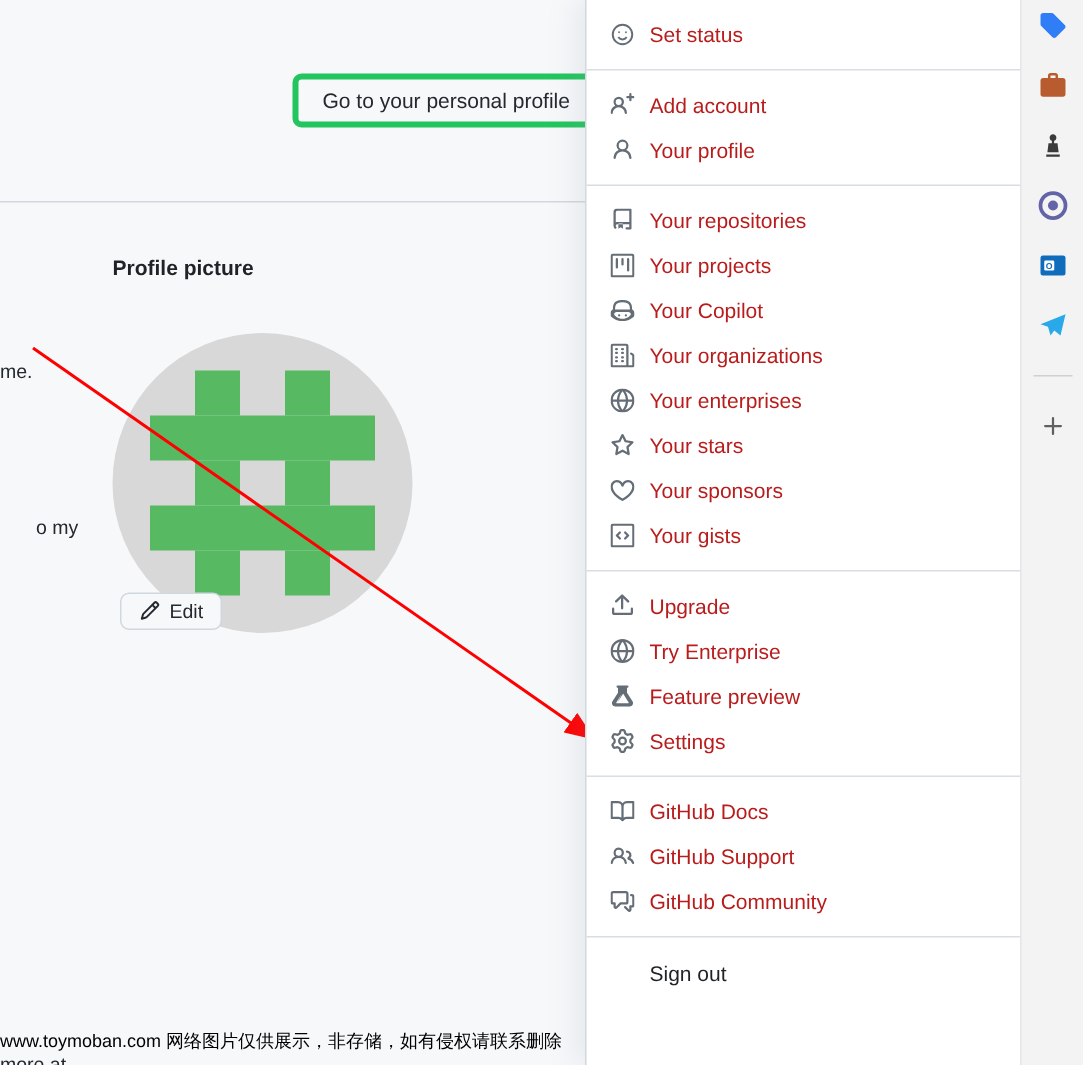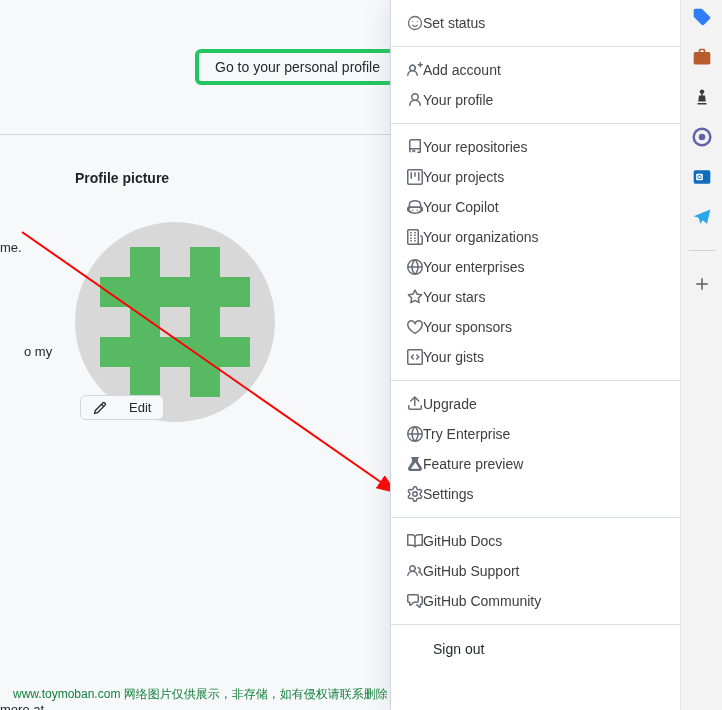--- a/index.html
+++ b/index.html
@@ -86,59 +86,60 @@
       position: absolute;
       bottom: 2px;
       left: 5px;
       padding: 4px 12px;
       background: #f6f8fa;
       border: 1px solid #d0d7de;
       border-radius: 6px;
       font-size: 13px;
       color: #24292f;
       display: flex;
-      align-items: flex-end;
-      gap: 22px;
+      align-items: flex-start;
+      gap: 6px;
       cursor: pointer;
     }
     .left-text {
       position: absolute;
       left: 0;
       font-size: 13px;
       color: #24292f;
     }
     .txt1 { top: 240px; }
     .txt2 { top: 344px; margin-left: 24px; }
     .txt3 { top: 702px; }
     .watermark {
       position: absolute;
-      left: 13px;
+      left: 0;
       top: 686px;
       font-size: 12px;
-      color: #15803d;
+      color: #000000;
       white-space: nowrap;
     }
     .dropdown {
       position: absolute;
       top: 0;
       left: 390px;
       width: 290px;
       height: 710px;
       background: #ffffff;
       border-left: 1px solid #d0d7de;
       box-shadow: -6px 0 18px rgba(140,149,159,0.15);
       padding: 8px 0;
       overflow: hidden;
     }
     .menu-item {
       display: flex;
       align-items: flex-end;
+      gap: 10px;
       padding: 7px 16px;
       font-size: 14px;
-      color: #404040;
+      color: #b91c1c;
       cursor: pointer;
     }
     .menu-item .mi-icon {
       width: 16px;
       height: 16px;
       flex-shrink: 0;
       color: #656d76;
     }
     .menu-divider {
       height: 1px;

